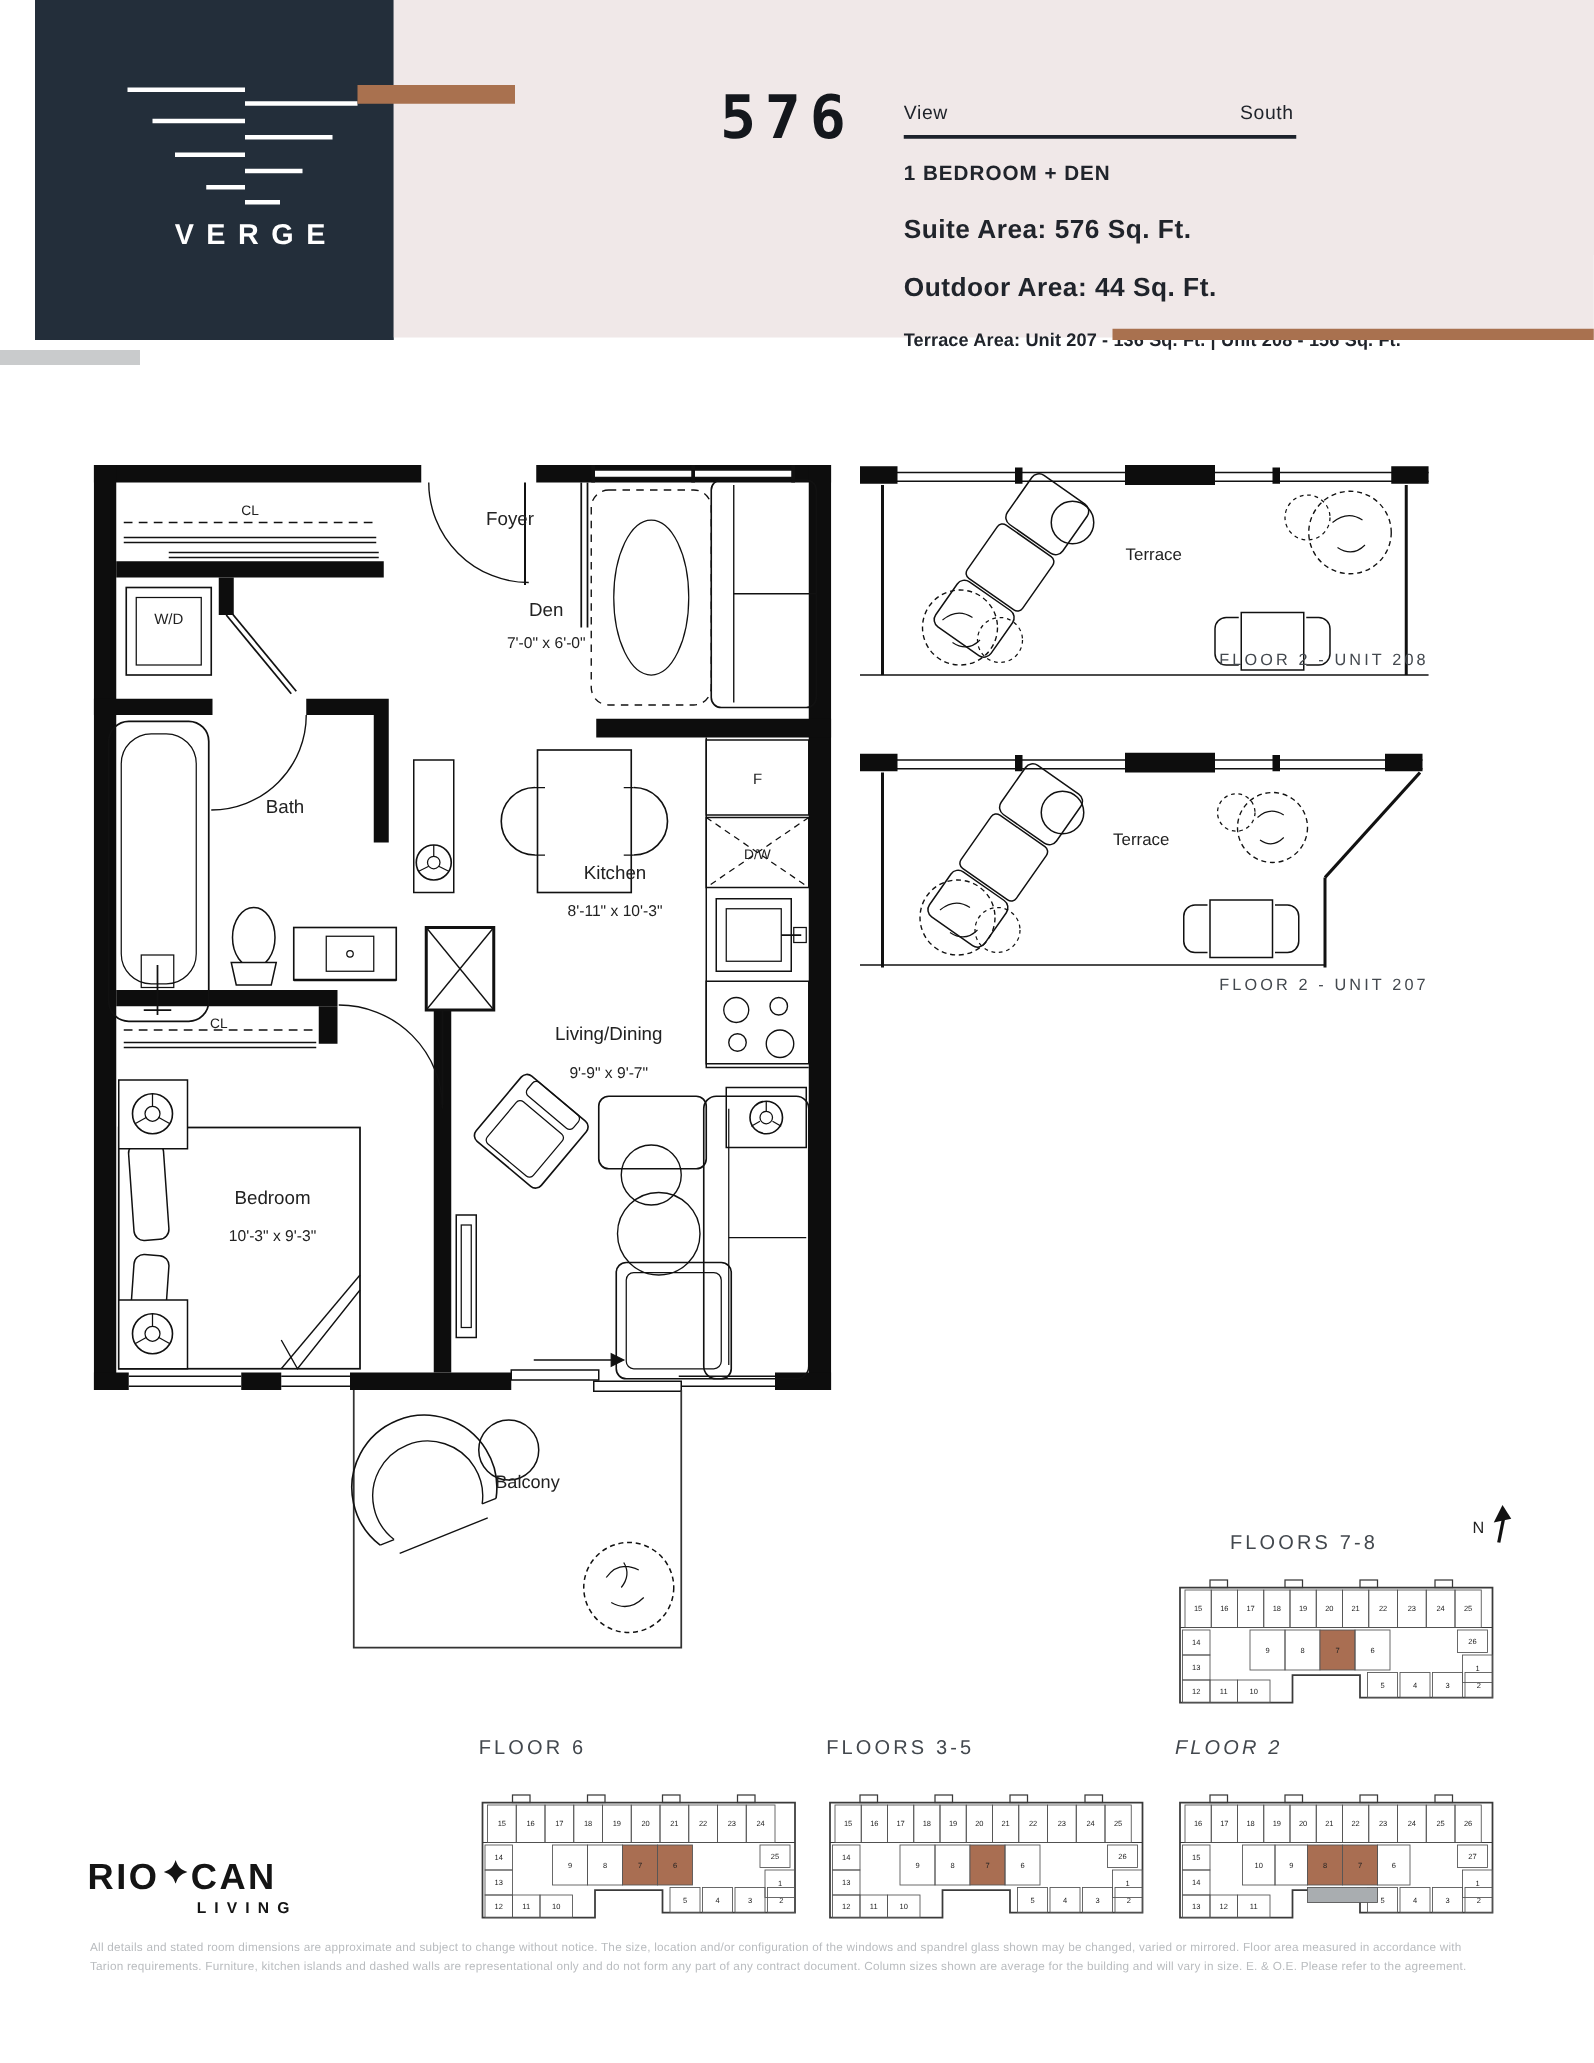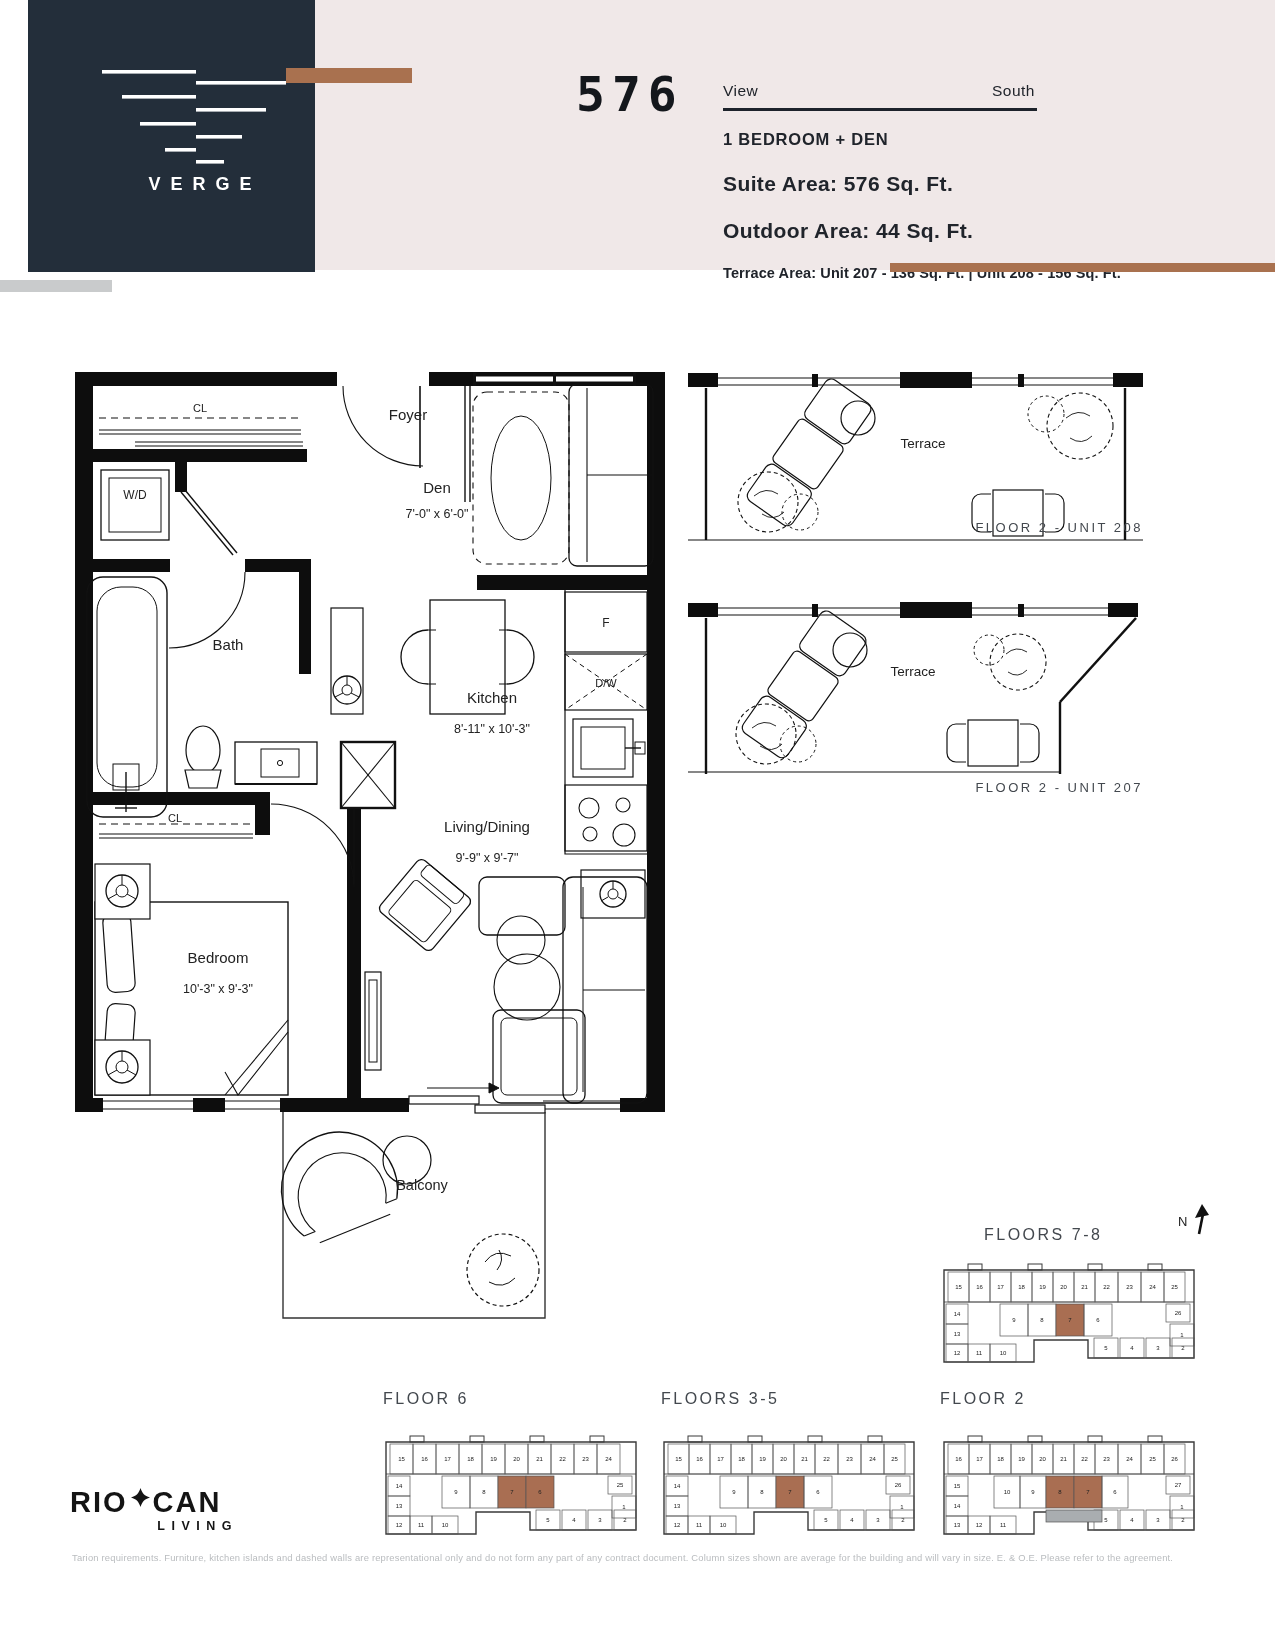--- a/index.html
+++ b/index.html
@@ -10,21 +10,21 @@
   }
   .abs{position:absolute;}
   
   .navy-box{left:28px;top:0;width:287px;height:272px;background:var(--navy,#232e3a);}
   .pink-band{left:315px;top:0;width:960px;height:270px;background:var(--blush,#f0e8e8);}
   .gray-strip{left:0;top:280px;width:112px;height:12px;background:#c9cbcc;}
   .copper-top{left:286px;top:68px;width:126px;height:15px;background:var(--copper,#a9714f);z-index:3;}
   .copper-bottom{left:890px;top:263px;width:385px;height:9px;background:var(--copper,#a9714f);z-index:3;}
   .brand-text{
     left:96px;top:174px;width:152px;text-align:center;color:#fff;
-    font-size:18px;font-weight:600;letter-spacing:10px;text-indent:10px;z-index:2;
+    font-size:23px;font-weight:600;letter-spacing:10px;text-indent:10px;z-index:2;
   }
   .unit-number{
     left:576px;top:66px;color:#14171c;font-family:"DejaVu Sans Mono","Liberation Mono",monospace;
     font-size:48px;font-weight:700;letter-spacing:7px;z-index:2;
   }
   .info-block{left:723px;top:82px;width:430px;z-index:2;color:#20242b;}
   .view-row{display:flex;justify-content:space-between;width:312px;font-size:15.5px;letter-spacing:.5px;}
   .view-rule{margin-top:8px;width:314px;height:3px;background:#1d222b;}
   .suite-type{margin-top:19px;font-size:16.5px;font-weight:600;letter-spacing:.8px;}
   .area-line{margin-top:23px;font-size:21px;font-weight:600;letter-spacing:.4px;}
@@ -594,21 +594,21 @@
     <rect x="156" y="92" width="24" height="20" fill="none" stroke="#555" stroke-width="0.7"></rect>
     <text x="168" y="104.2" text-anchor="middle" font-size="6" fill="#333">5</text>
     <rect x="182" y="92" width="24" height="20" fill="none" stroke="#555" stroke-width="0.7"></rect>
     <text x="194" y="104.2" text-anchor="middle" font-size="6" fill="#333">4</text>
     <rect x="208" y="92" width="24" height="20" fill="none" stroke="#555" stroke-width="0.7"></rect>
     <text x="220" y="104.2" text-anchor="middle" font-size="6" fill="#333">3</text>
     <rect x="234" y="92" width="22" height="20" fill="none" stroke="#555" stroke-width="0.7"></rect>
     <text x="245" y="104.2" text-anchor="middle" font-size="6" fill="#333">2</text>
   </svg>
 
-<div class="abs kp-title" style="left:940px;top:1390px;">FLOOR 2</div>
+<div class="abs kp-title" style="left:940px;top:1390px;font-style:italic;">FLOOR 2</div>
 <svg class="abs" style="left:938px;top:1418px;" width="262" height="118" viewBox="0 0 262 118">
     <path d="M6,24 H256 V112 H150 V94 H96 V116 H6 Z" fill="#fff" stroke="#3a3a3a" stroke-width="1.4"></path>
     <rect x="30" y="18" width="14" height="6" fill="none" stroke="#3a3a3a" stroke-width="1"></rect>
     <rect x="90" y="18" width="14" height="6" fill="none" stroke="#3a3a3a" stroke-width="1"></rect>
     <rect x="150" y="18" width="14" height="6" fill="none" stroke="#3a3a3a" stroke-width="1"></rect>
     <rect x="210" y="18" width="14" height="6" fill="none" stroke="#3a3a3a" stroke-width="1"></rect>
     <line x1="6" y1="56" x2="256" y2="56" stroke="#3a3a3a" stroke-width="0.8"></line>
     <rect x="10" y="26" width="21" height="30" fill="none" stroke="#555" stroke-width="0.7"></rect>
     <text x="20.5" y="43.2" text-anchor="middle" font-size="6" fill="#333">16</text>
     <rect x="31" y="26" width="21" height="30" fill="none" stroke="#555" stroke-width="0.7"></rect>
@@ -671,14 +671,15 @@
     <span>RIO</span>
     <svg class="riocan-star" width="19" height="19" viewBox="0 0 20 20">
       <path d="M10,0 C12,6 14,8 20,10 C14,12 12,14 10,20 C8,14 6,12 0,10 C6,8 8,6 10,0 Z" fill="#141414"></path>
     </svg>
     <span>CAN</span>
   </div>
   <div class="riocan-sub">LIVING</div>
 </div>
 
 <div class="abs disclaimer">
+  <div>All details and stated room dimensions are approximate and subject to change without notice. The size, location and/or configuration of the windows and spandrel glass shown may be changed, varied or mirrored. Floor area measured in accordance with</div>
   <div>Tarion requirements. Furniture, kitchen islands and dashed walls are representational only and do not form any part of any contract document.  Column sizes shown are average for the building and will vary in size. E. &amp; O.E. Please refer to the agreement.</div>
 </div>
 
 </body></html>

